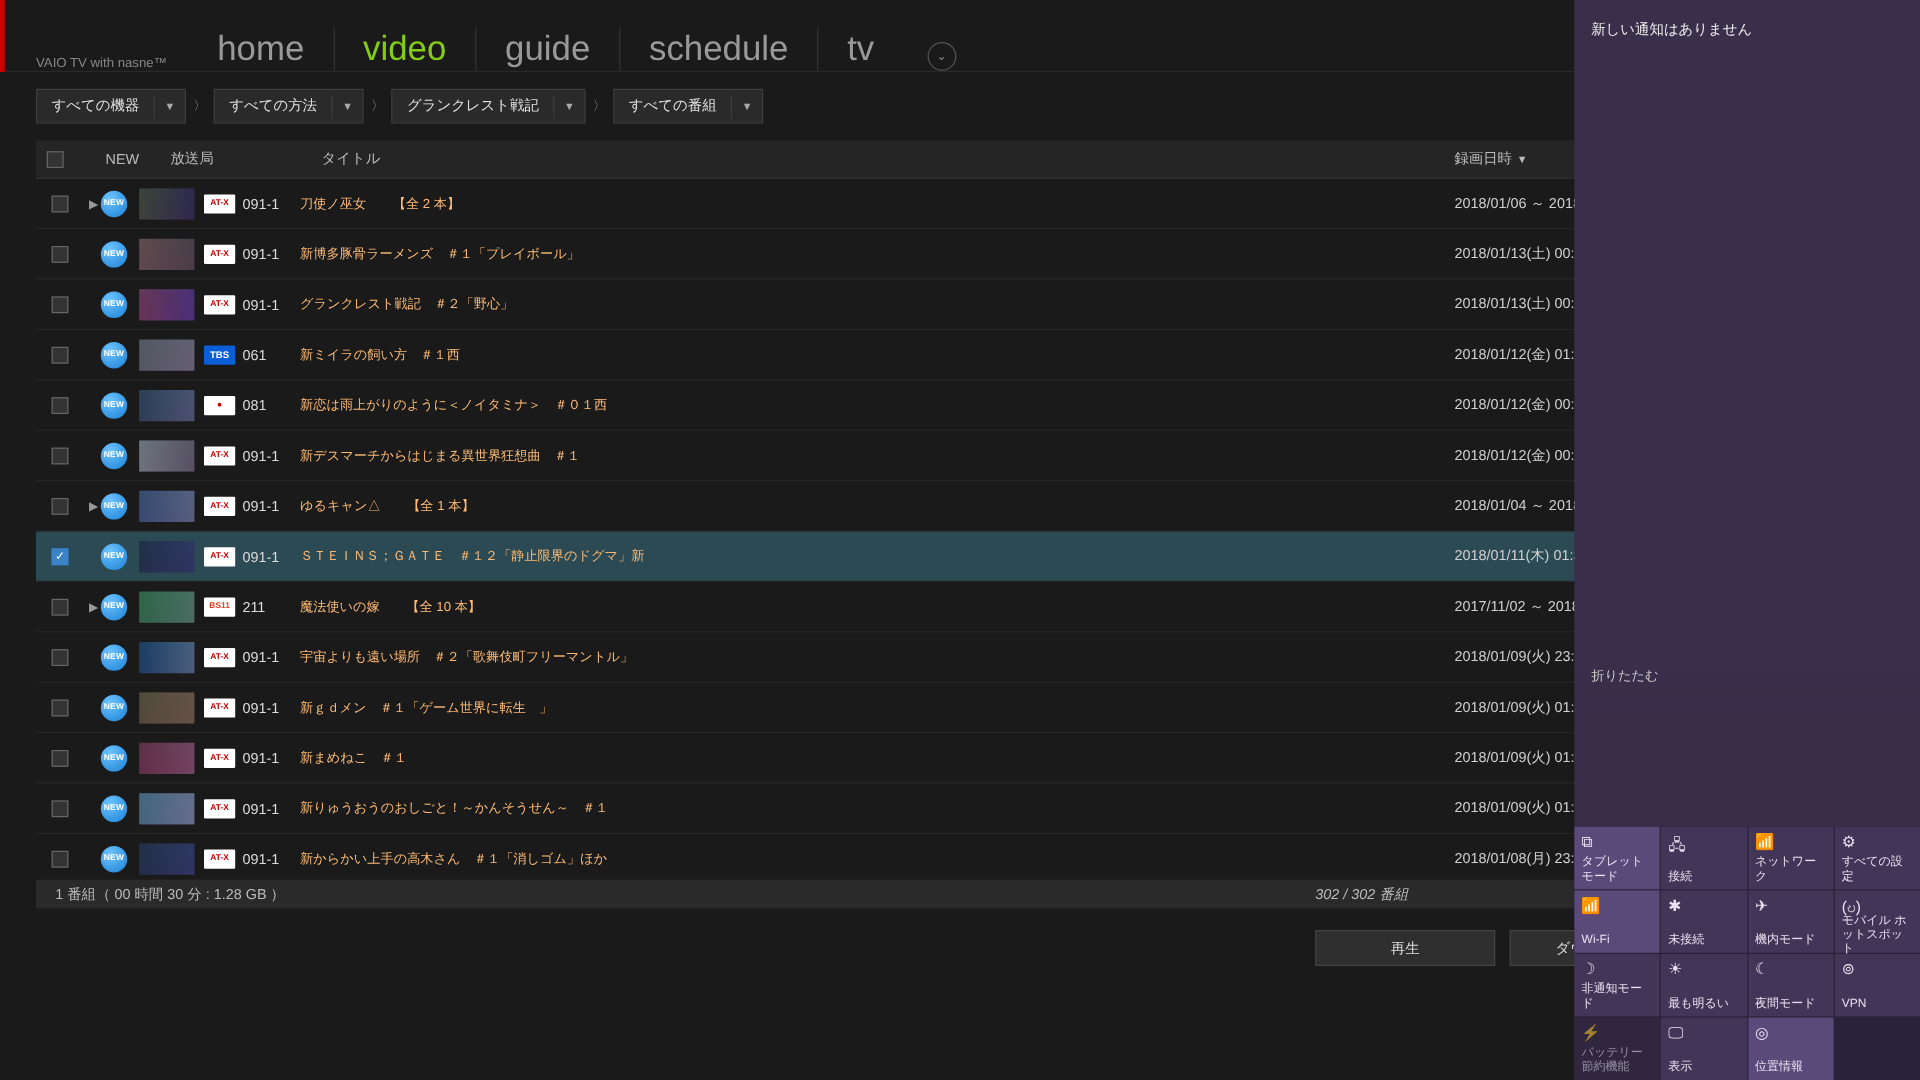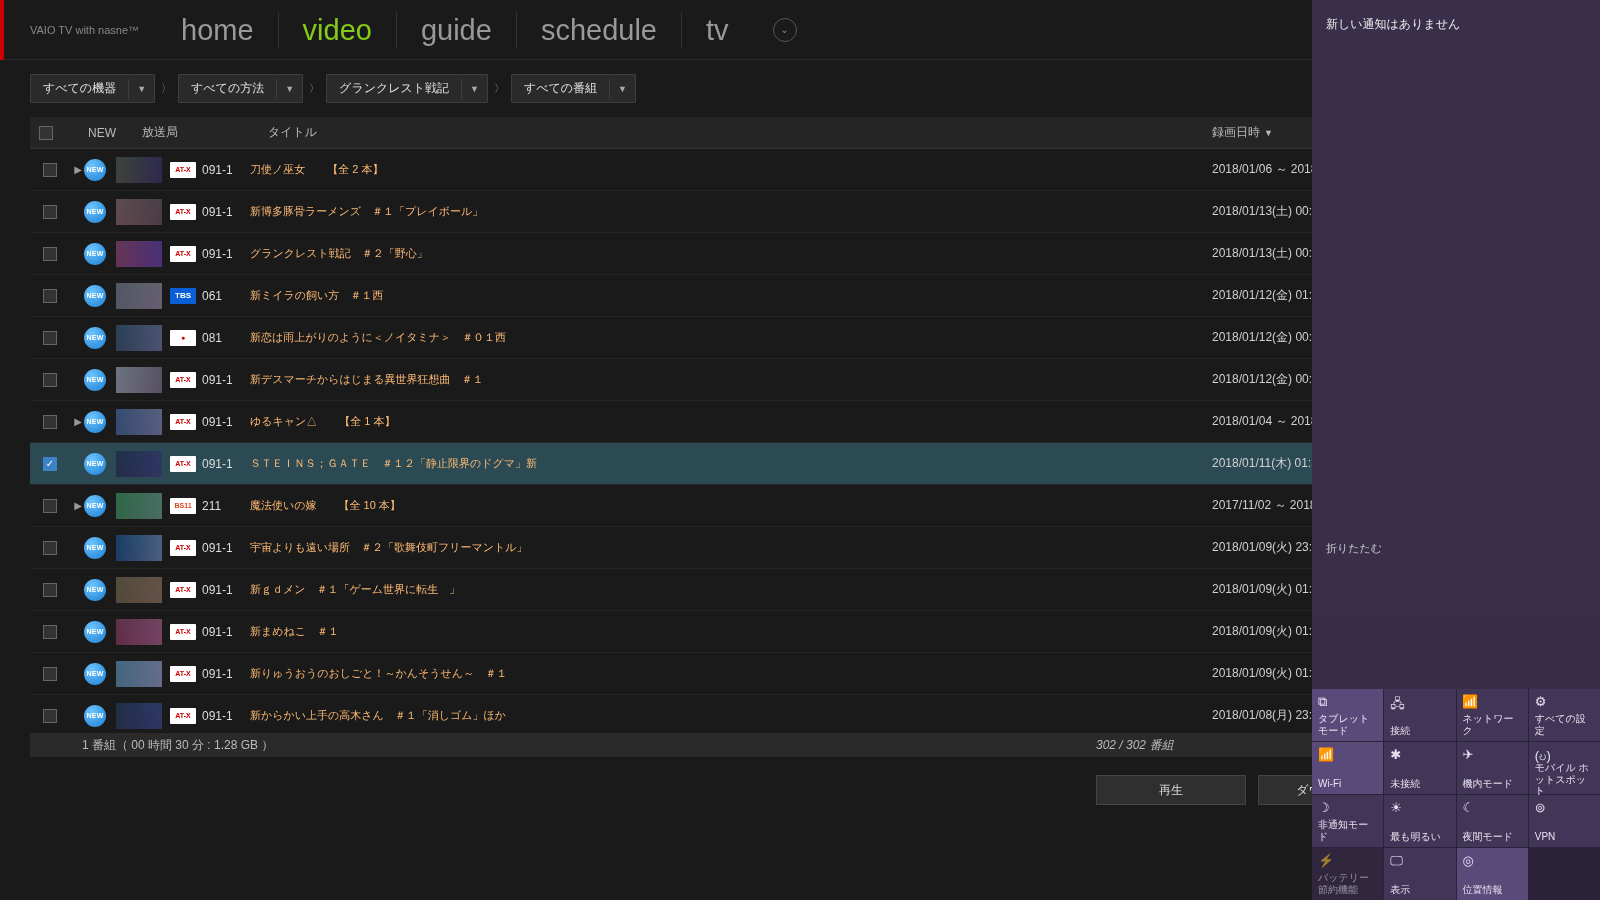--- a/index.html
+++ b/index.html
@@ -1,18 +1,18 @@
 <!DOCTYPE html>
 <html><head>
 <meta charset="utf-8">
 <style>
 * { margin: 0; padding: 0; box-sizing: border-box; font-family: "Segoe UI", "Yu Gothic UI", sans-serif; }
 body { width: 1600px; height: 900px; background: #1a1a1a; color: #e0e0e0; overflow: hidden; position: relative; }
 .app-accent { position: absolute; left: 0; top: 0; width: 4px; height: 60px; background: #c00; }
-.topnav { height: 60px; display: flex; align-items: center; padding-left: 30px; background: #1a1a1a; border-bottom: 1px solid #2a2a2a; }
+.topnav { height: 60px; display: flex; align-items: flex-end; padding-left: 30px; background: #1a1a1a; border-bottom: 1px solid #2a2a2a; }
 .app-name { font-size: 11px; color: #888; margin-right: 18px; white-space: nowrap; }
 .nav-item { font-size: 29px; font-weight: 300; color: #999; padding: 0 24px; cursor: pointer; border-left: 1px solid #333; height: 36px; line-height: 36px; }
 .nav-item.active { color: #84cc16; }
 .nav-item:first-of-type { border-left: none; }
 .nav-more { width: 24px; height: 24px; border: 1px solid #555; border-radius: 50%; margin-left: 20px; display: flex; align-items: center; justify-content: center; cursor: pointer; font-size: 10px; color: #888; }
 .filterbar { display: flex; align-items: center; gap: 6px; padding: 14px 30px; }
 .filter-pill { display: flex; align-items: center; background: #2a2a2a; border: 1px solid #3e3e3e; border-radius: 1px; font-size: 12px; overflow: hidden; }
 .filter-pill span { padding: 5px 12px; }
 .filter-pill .dd { border-left: 1px solid #3e3e3e; padding: 5px 8px; cursor: pointer; font-size: 9px; color: #aaa; }
 .crumb { color: #888; font-size: 11px; }
@@ -56,27 +56,27 @@
 .row .thumb.v13::before { background:linear-gradient(90deg,#6ac,#ace); }
 .row .thumb.v14::before { background:linear-gradient(90deg,#124,#248); }
 .newbadge { position:relative; width:22px; height:22px; border-radius:50%; background:radial-gradient(circle at 35% 30%,#6ec4ff,#1a7fd4); display:flex; align-items:center; justify-content:center; margin-left:-6px; }
 .newbadge span { font-size:7px; font-weight:bold; color:#fff; letter-spacing:0.3px; }
 .chlogo { width: 26px; height: 16px; font-size: 7px; display: flex; align-items: center; justify-content: center; color: #c00; background:#fff; font-weight:bold; border-radius:1px; }
 .chlogo.tbs { background:#0a5fd6; color:#fff; font-size:8px; }
 .chlogo.fuji { background:#fff; color:#c00; }
 .chlogo.mx { background:#fff; color:#d42; font-size:7px; }
 .sort-ind { font-size: 9px; }
 .statusbar { display: flex; align-items:center; background:#2a2a2a; height:24px; margin:0 30px; font-size:12px; color:#bbb; padding:0 16px; }
-.statusbar .left { flex:1;margin-left:36px; }
+.statusbar .left { flex:1; }
 .statusbar .mid { width:200px; text-align:left;font-style:italic; }
 .buttonbar { display:flex; gap:12px; justify-content:flex-end; padding:18px 30px 0;margin-left:20px; }
 .actbtn { width:150px; height:30px; background:#2f2f2f; border:1px solid #444; color:#ddd; font-size:12px; display:flex; align-items:center; justify-content:center; cursor:pointer; }
 .actionpanel { position:absolute; top:0; right:0; width:288px; height:900px; background:linear-gradient(180deg,#3a2f4a 0%,#3a2f4a 60%,#352a42 100%); color:#eee; font-size:12px; }
 .notif { padding:16px 14px; font-size:12px; color:#eee; }
-.collapse { position:absolute; bottom: 344px; left:14px; font-size:11px; color:#ccc; cursor:pointer; }
+.collapse { position:absolute; bottom: 329px; left:14px; font-size:11px; color:#ccc; cursor:pointer; }
 .qgrid { position:absolute; bottom:0; left:0; right:0; display:grid; grid-template-columns:repeat(4,1fr); grid-auto-rows:52px; gap:1px; padding:0; background:#2a2238; }
 .qtile { background:#413657; padding:5px 6px; display:flex; flex-direction:column; justify-content:space-between; cursor:pointer; }
 .qtile.on { background:#5a4a7a; }
 .qtile.dim { opacity:0.55; background:#352c46; }
 .qtile .ico { font-size:13px; color:#e8e0f0; height:15px; }
 .qtile .lbl { font-size:10px; color:#e8e0f0; line-height:1.15; }
 </style>
 </head>
 <body>
 

